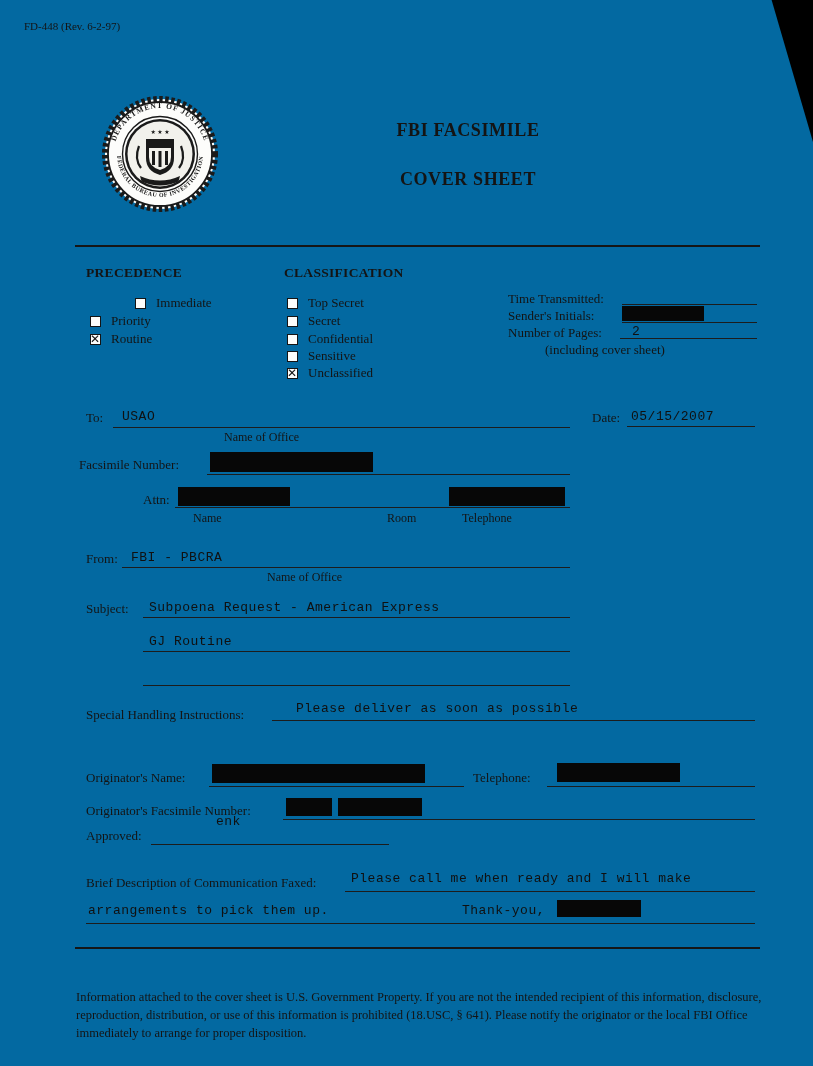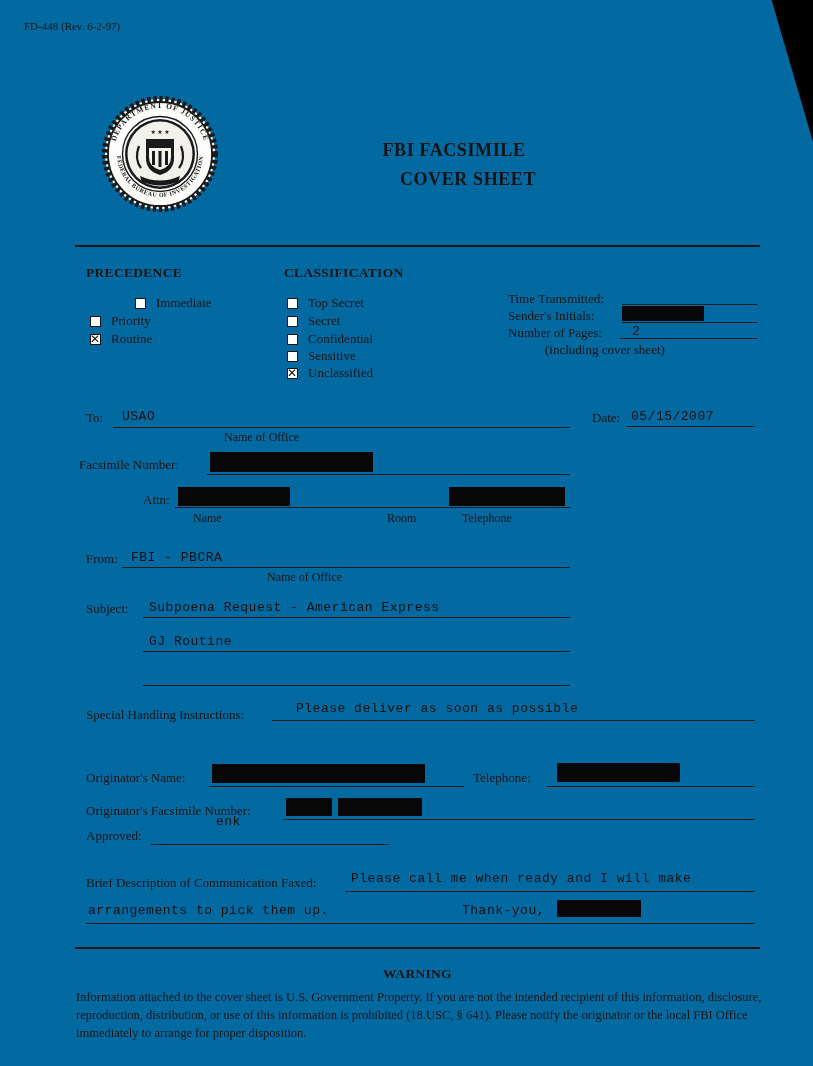--- a/index.html
+++ b/index.html
@@ -59,21 +59,21 @@
       <path d="M 49,48 h 22 v 6 h -22 z" fill="#1a1a1a"></path>
       <rect x="52" y="57" width="3" height="14" fill="#1a1a1a"></rect>
       <rect x="58.5" y="57" width="3" height="16" fill="#1a1a1a"></rect>
       <rect x="65" y="57" width="3" height="14" fill="#1a1a1a"></rect>
       <path d="M 41,74 q -7,-9 -2,-22" stroke="#1a1a1a" fill="none" stroke-width="2.2"></path>
       <path d="M 79,74 q 7,-9 2,-22" stroke="#1a1a1a" fill="none" stroke-width="2.2"></path>
       <path d="M 40,82 q 20,9 40,0 l -1.5,5.5 q -18.5,8 -37,0 z" fill="#1a1a1a"></path>
     </svg>
   </div>
 
-  <div class="abs title" style="left:304px; top:120px; width:300px;margin-top:20px;">FBI FACSIMILE</div>
+  <div class="abs title" style="left:318px; top:120px; width:300px;">FBI FACSIMILE</div>
   <div class="abs title" style="left:318px; top:169px; width:300px;">COVER SHEET</div>
 
   <div class="abs rule" style="left:75px; top:245px; width:685px; height:2px;"></div>
 
   <div class="abs heading" style="left:86px; top:265px;">PRECEDENCE</div>
   <div class="abs heading" style="left:284px; top:265px;">CLASSIFICATION</div>
 
   <div class="abs cbrow" style="left:90px; top:295px;padding-left:45px;">
     <span class="cb"></span>
     <span class="lbl">Immediate</span>
@@ -176,16 +176,15 @@
   <div class="abs lbl" style="left:86px; top:875px;">Brief Description of Communication Faxed:</div>
   <div class="abs typed" style="left:351px; top:871px;">Please call me when ready and I will make</div>
   <div class="abs uline" style="left:345px; top:891px; width:410px;"></div>
   <div class="abs typed" style="left:88px; top:903px;">arrangements to pick them up.</div>
   <div class="abs typed" style="left:462px; top:903px;">Thank-you,</div>
   <div class="abs redact" style="left:557px; top:900px; width:84px; height:17px;"></div>
   <div class="abs uline" style="left:86px; top:923px; width:669px;"></div>
 
   <div class="abs rule" style="left:75px; top:947px; width:685px; height:2px;"></div>
 
-  <div class="abs heading" style="left:75px; top:966px; width:685px; text-align:center;">WARNING</div>
   <div class="abs warn-text" style="left:76px; top:988px; width:688px;">Information attached to the cover sheet is U.S. Government Property.  If you are not the intended recipient of this information, disclosure, reproduction, distribution, or use of this information is prohibited (18.USC, § 641).  Please notify the originator or the local FBI Office immediately to arrange for proper disposition.</div>
 
 </div>
 
 </body></html>

